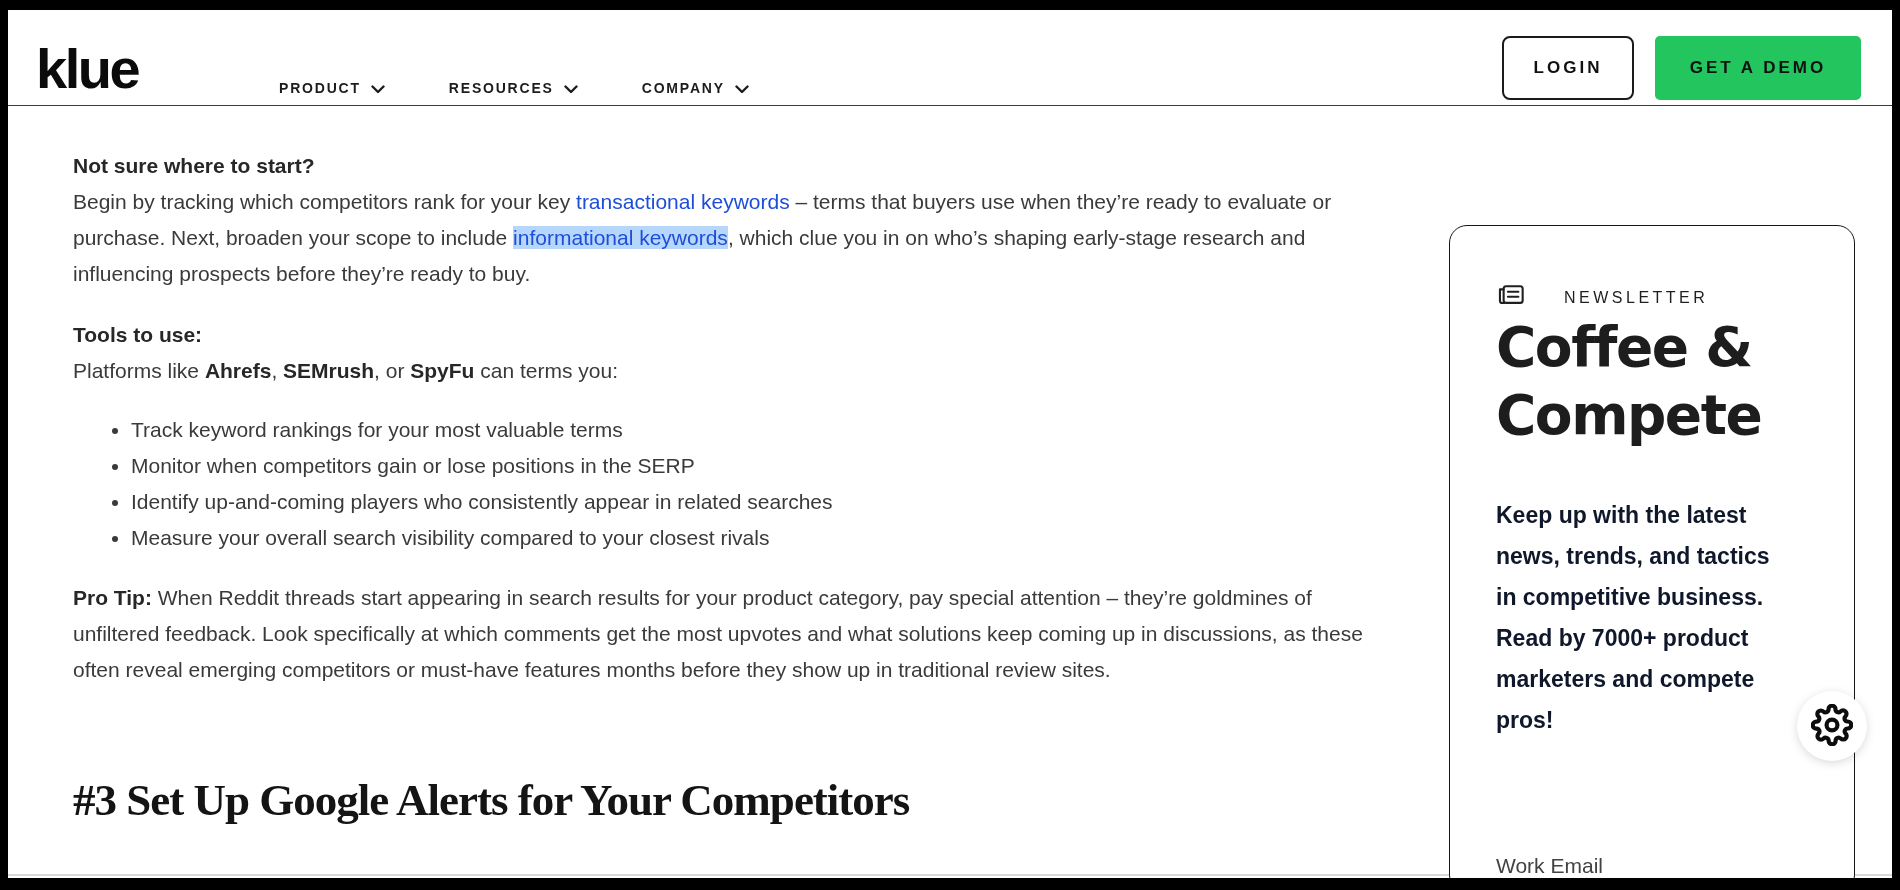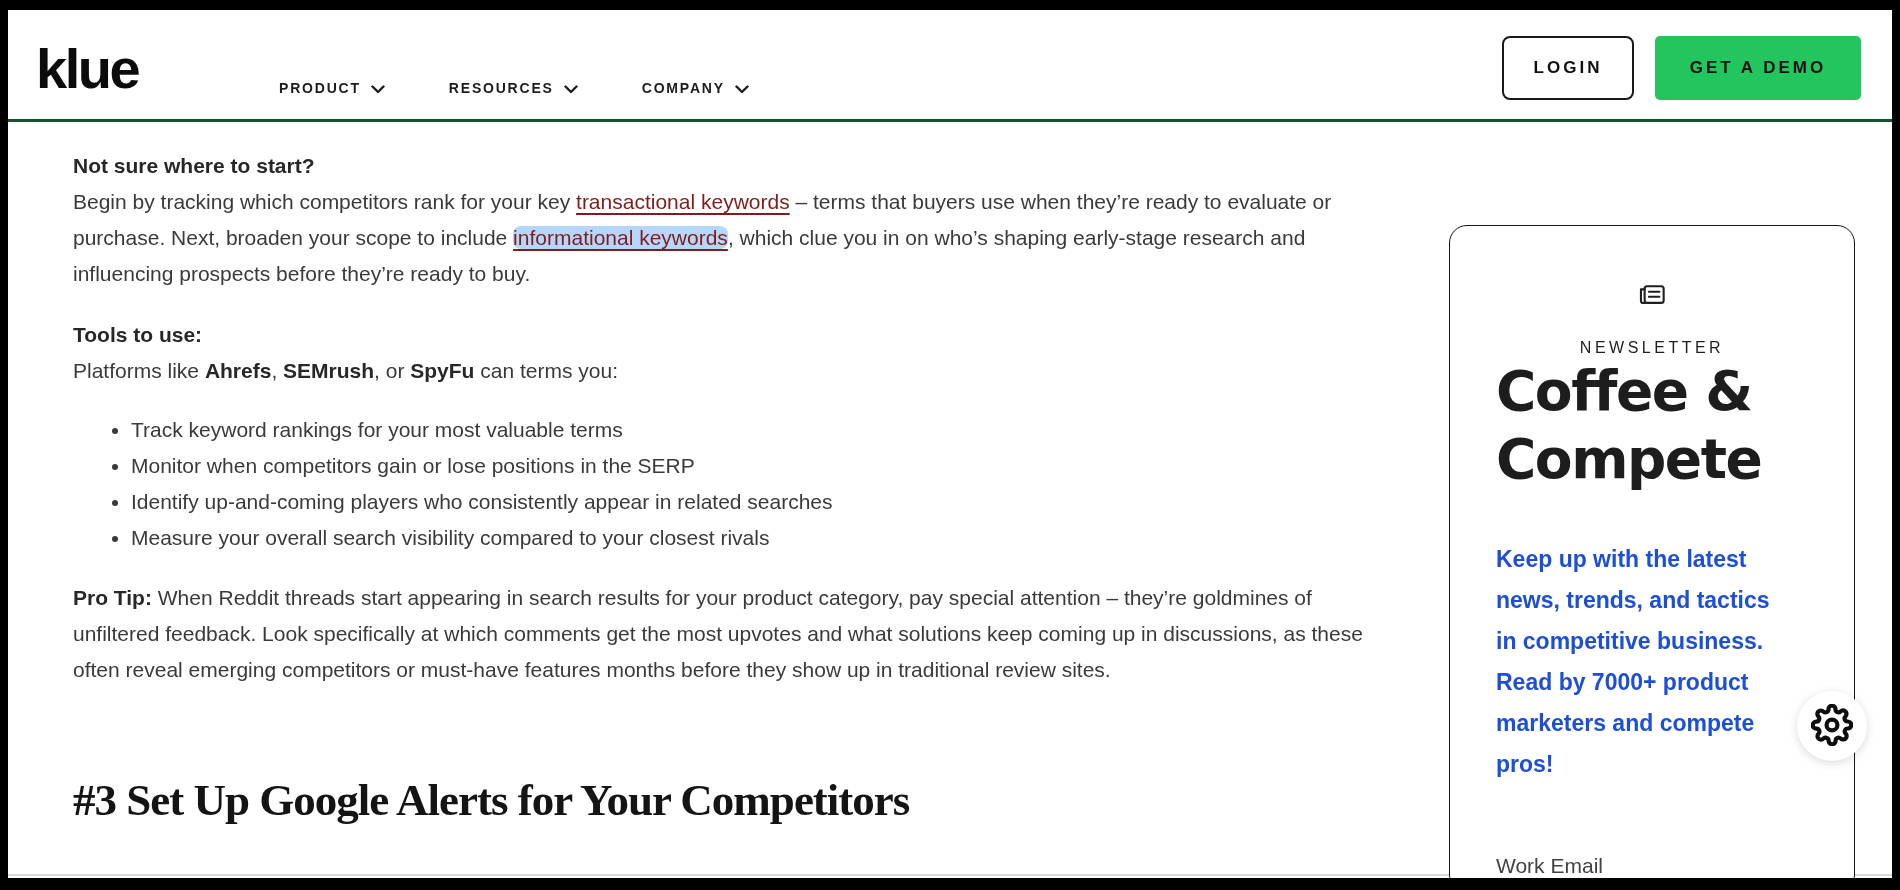--- a/index.html
+++ b/index.html
@@ -10,22 +10,22 @@
     position:relative; width:1900px; height:890px;
     background:#000; padding:10px 8px 12px 8px;
   }
   .page {
     position:relative; width:100%; height:100%;
     background:#fff; overflow:hidden;
   }
 
   
   .header {
-    position:absolute; left:0; top:0; width:100%; height:112px;
-    background:#fff; border-bottom:3px solid #14532d;
+    position:absolute; left:0; top:0; width:100%; height:96px;
+    background:#fff; border-bottom:1px solid #14532d;
   }
   .logo {
     position:absolute; left:28px; top:24px;
     font-size:56px; font-weight:700; letter-spacing:-2.5px; color:#0b0b0b;
     line-height:70px; cursor:pointer;
   }
   .nav { position:absolute; left:271px; top:0; height:120px; display:flex; align-items:center; gap:64px; }
   .nav-item {
     display:flex; align-items:center; gap:10px;
     font-size:14px; font-weight:700; letter-spacing:1.8px; color:#1c1c1c; cursor:pointer;margin-top:36px;
@@ -41,53 +41,53 @@
   .btn-login { left:1494px; width:132px; background:#fff; border:2px solid #1a1a1a; border-radius:8px; }
   .btn-demo  { left:1647px; width:206px; background:#22c55e; border:none; border-radius:5px; }
 
   
   .article {
     position:absolute; left:65px; top:138px; width:1290px;
     font-size:21px; line-height:36px; color:#3a3a3a;
   }
   .article b, .article .lead { font-weight:700; color:#272727; }
   .article a.textlink {
-    color:#7f1d1d; text-decoration:underline;
+    color:#1d4ed8; 
     text-underline-offset:4px; text-decoration-thickness:1.5px; cursor:pointer;
   }
-  .selected-text { background:#b6d7fb;border-radius:8px; }
+  .selected-text { background:#b6d7fb; }
   .tools { margin-top:25px; }
   .article ul { margin-top:23px; padding-left:58px; list-style:disc; }
   .article li { line-height:36px; color:#3a3a3a; }
   .protip { margin-top:24px; }
   .h2 {
     margin-top:84px;
     font-family:"Liberation Serif", serif;
     font-size:45px; line-height:56px; font-weight:700;
     letter-spacing:-1px; color:#141414;
   }
   .section-divider {
     position:absolute; left:0; top:864px; width:1884px; height:2px; background:#d9d9d9;
   }
 
   
   .card {
     position:absolute; left:1441px; top:215px; width:406px; height:668px;
     background:#fff; border:1px solid #161616; border-radius:18px;
     padding:0 46px;
   }
-  .nl-row { margin-top:56px; display:flex; align-items:center; gap:26px;flex-direction:column; }
+  .nl-row { margin-top:56px; display:flex; align-items:center; gap:38px; }
   .nl-label { font-size:16px; font-weight:500; letter-spacing:3.5px; color:#1f1f1f; }
   .nl-title {
     font-family:"DejaVu Sans", sans-serif;
     font-size:55px; line-height:68px; font-weight:800; letter-spacing:-1.5px; color:#1d1d1d;
   }
   .nl-body {
     margin-top:46px;
-    font-size:23px; line-height:41px; font-weight:700; color:#1d4ed8;
+    font-size:23px; line-height:41px; font-weight:700; color:#0f172a;
   }
   .nl-email-label {
     position:absolute; left:46px; top:628px;
     font-size:21px; font-weight:400; color:#424242;
   }
 
   
   .gear-fab {
     position:absolute; left:1789px; top:681px; width:70px; height:70px;
     background:#fff; border-radius:50%;

